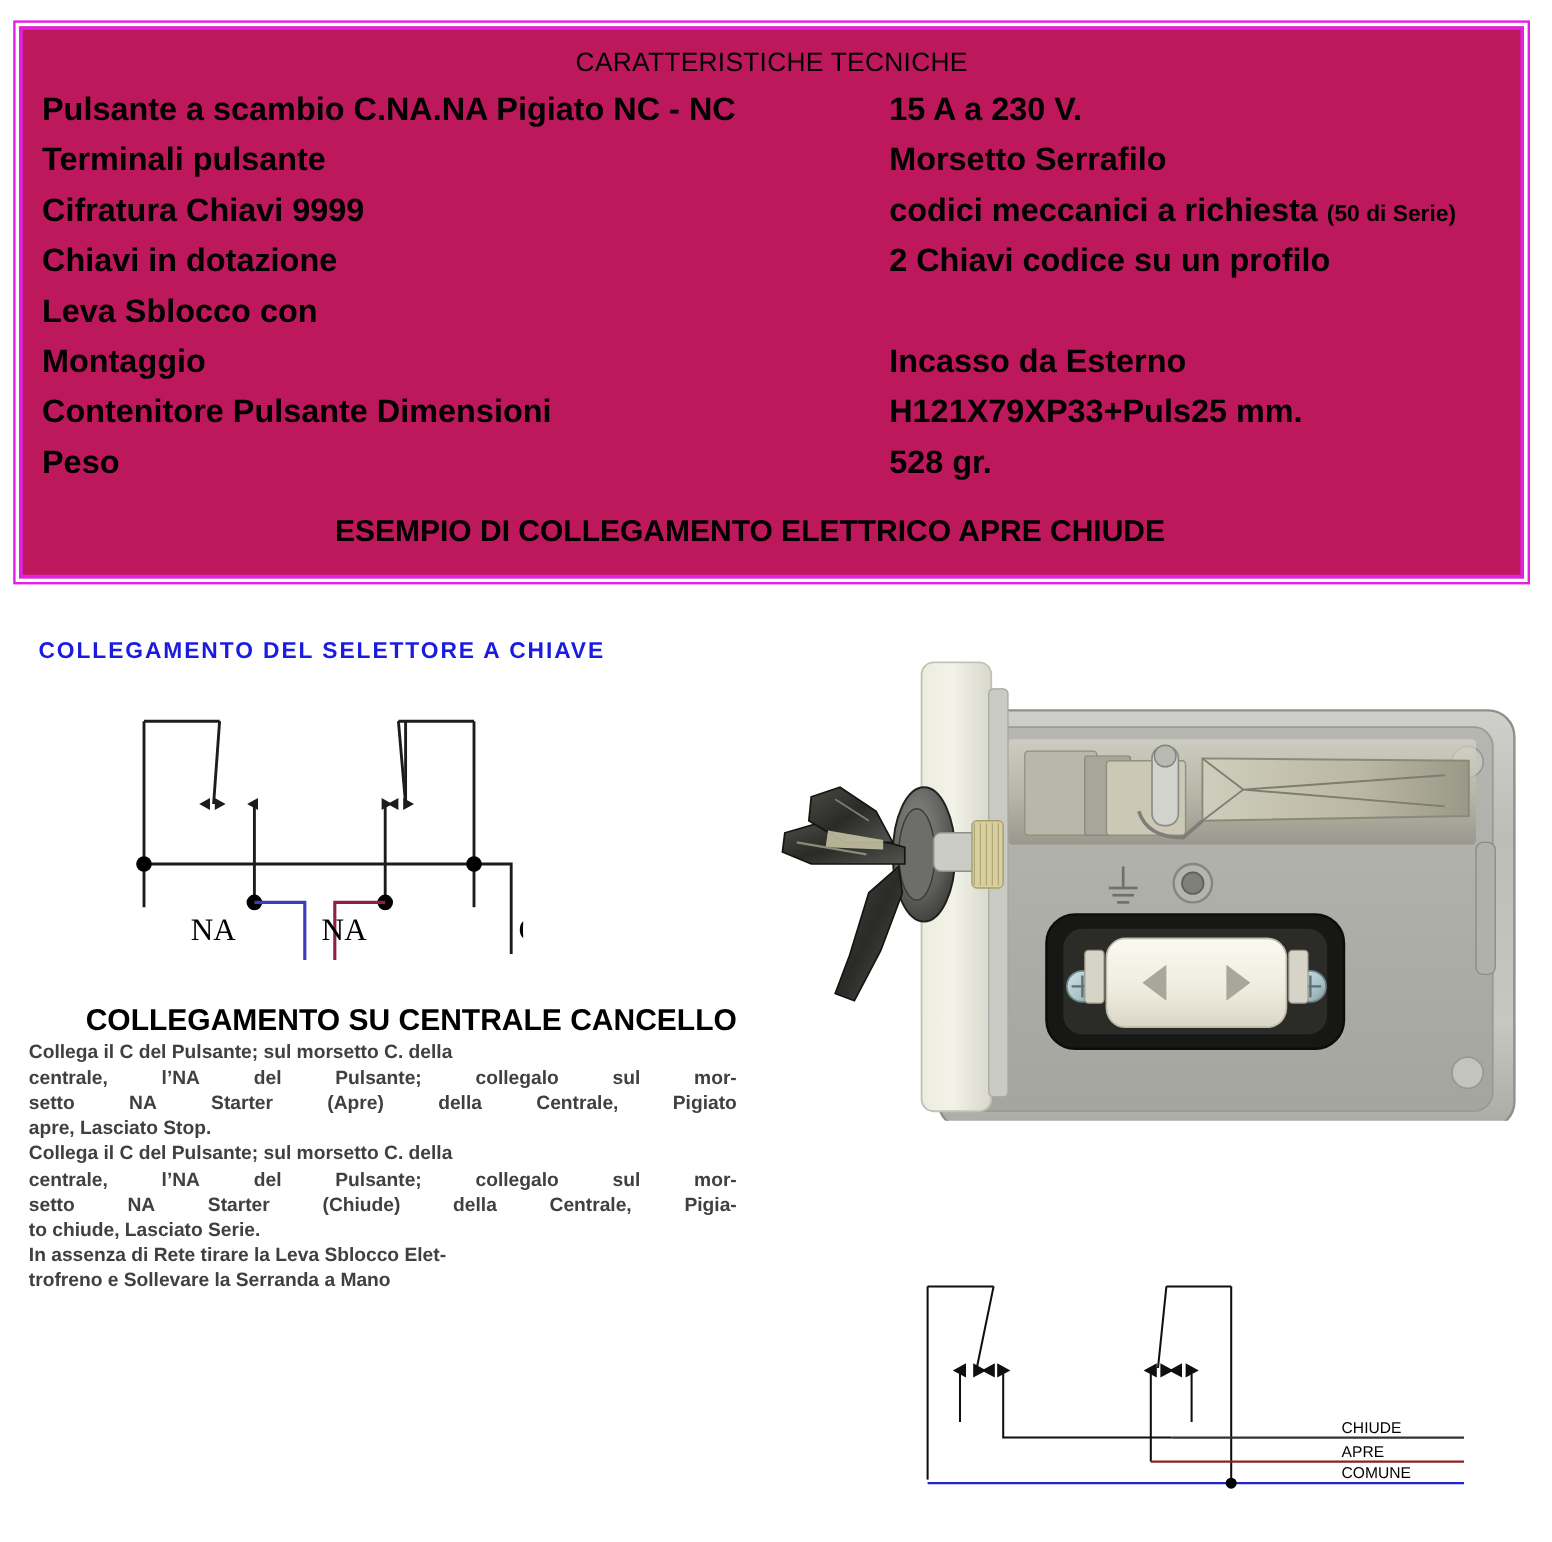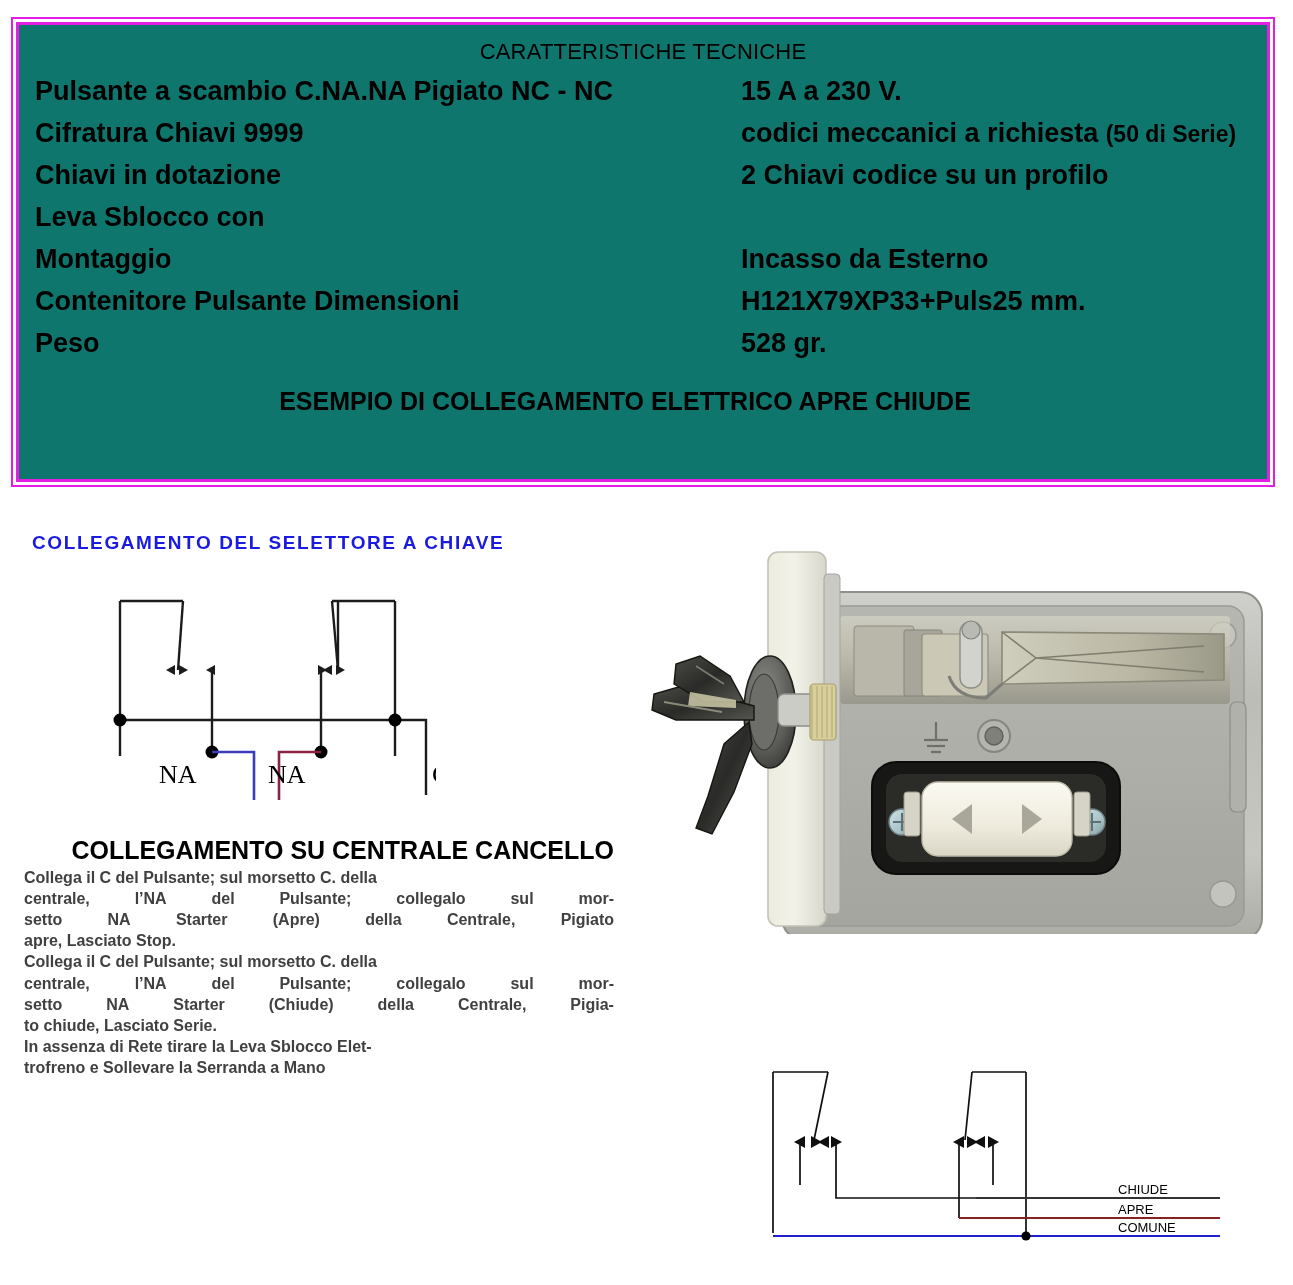--- a/index.html
+++ b/index.html
@@ -19,21 +19,21 @@
   #spec-box {
     position: absolute;
     left: 16px;
     top: 22px;
     width: 1254px;
     height: 460px;
     border: 3px solid #e31fe3;
     outline: 2px solid #e31fe3;
     outline-offset: 3px;
     box-sizing: border-box;
-    background: #0f766e;
+    background: #be185d;
   }
   #spec-title {
     text-align: center;
     font-size: 22px;
     font-weight: 400;
     color: #000;
     margin-top: 14px;
     letter-spacing: 0.2px;
     font-family: "Liberation Sans", sans-serif;
   }
@@ -50,21 +50,21 @@
     color: #000;
     white-space: nowrap;
   }
   .spec-value {
     font-size: 27px;
     font-weight: bold;
     color: #000;
     white-space: nowrap;
   }
   .spec-value .sub {
-    font-size: 23px;
+    font-size: 19px;
     font-weight: bold;
   }
   #spec-footer {
     text-align: center;
     font-size: 25px;
     font-weight: bold;
     color: #000;
     margin-top: 28px;
     padding-right: 36px;
   }
@@ -144,20 +144,24 @@
 <body>
 
 <div id="spec-box">
   <div id="spec-title">CARATTERISTICHE TECNICHE</div>
 
   <div class="spec-row">
     <div class="spec-label">Pulsante a scambio C.NA.NA  Pigiato NC - NC</div>
     <div class="spec-value"><span>15 A a 230 V.</span></div>
   </div>
 
+  <div class="spec-row">
+    <div class="spec-label">Terminali pulsante</div>
+    <div class="spec-value"><span>Morsetto Serrafilo</span></div>
+  </div>
 
   <div class="spec-row">
     <div class="spec-label">Cifratura Chiavi 9999</div>
     <div class="spec-value"><span>codici meccanici a richiesta</span> <span class="sub">(50 di Serie)</span></div>
   </div>
 
   <div class="spec-row">
     <div class="spec-label">Chiavi in dotazione</div>
     <div class="spec-value"><span>2 Chiavi codice su un profilo</span></div>
   </div>

